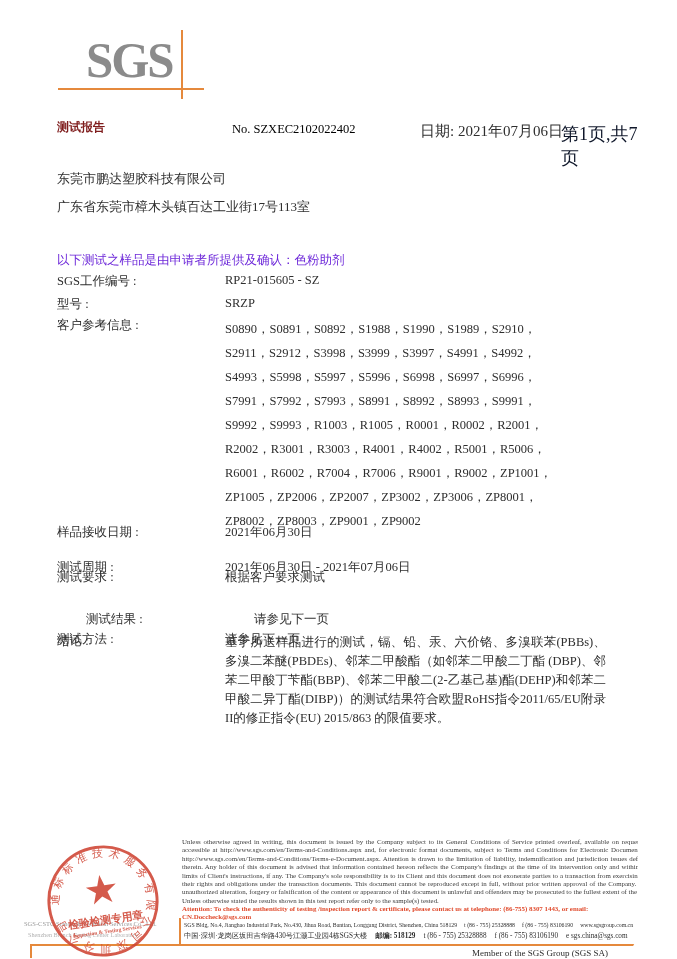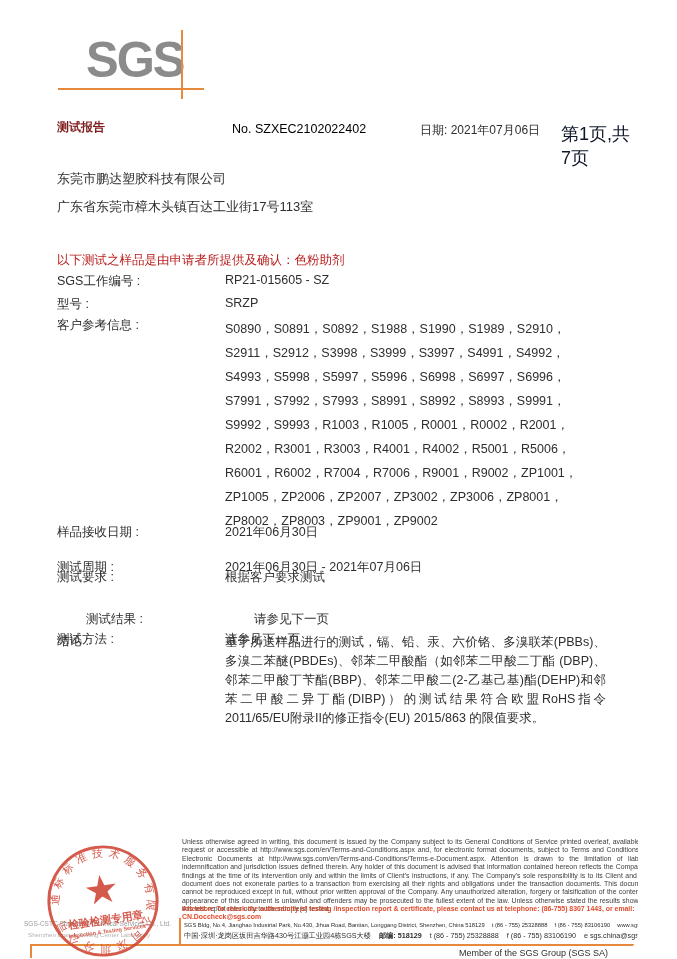--- a/index.html
+++ b/index.html
@@ -1,33 +1,33 @@
 <!DOCTYPE html>
 <html><head>
 <meta charset="utf-8">
 <style>
   html,body{margin:0;padding:0;background:#ffffff;}
   .page{
     position:relative;width:638px;height:959px;background:#ffffff;overflow:hidden;
-    font-family:Liberation Sans, sans-serif;color:#333;border-radius:29px;
+    font-family:Liberation Serif, serif;color:#333;border-radius:29px;
   }
   
   .logo-text{position:absolute;left:86px;top:36px;font-size:49px;font-weight:bold;
     color:#8b8b8b;letter-spacing:-2px;line-height:1;transform:scaleY(1.02);}
   .logo-hline{position:absolute;left:58px;top:88px;width:146px;height:2px;background:#e5893c;}
   .logo-vline{position:absolute;left:181px;top:30px;width:2px;height:69px;background:#e5893c;}
   
   .hdr-title{position:absolute;left:57px;top:119px;font-size:12px;font-weight:bold;color:#7f1d1d;}
   .hdr-no{position:absolute;left:232px;top:122px;font-size:12.5px;color:#000000;}
-  .hdr-date{position:absolute;left:420px;top:122px;font-size:12px;color:#2e2e2e;}
+  .hdr-date{position:absolute;left:420px;top:122px;font-size:15px;color:#2e2e2e;}
   .hdr-page{position:absolute;left:561px;top:122px;font-size:18px;color:#0f172a;}
   
   .applicant{position:absolute;left:57px;top:165px;font-size:13px;line-height:28px;color:#2e2e2e;}
   
-  .intro{position:absolute;left:57px;top:252px;font-size:12.5px;color:#b91c1c;text-align:right;}
+  .intro{position:absolute;left:57px;top:252px;font-size:12.5px;color:#6d28d9;text-align:right;}
   
   .frow{position:absolute;left:57px;right:28px;font-size:12.5px;color:#2e2e2e;}
   .frow .lbl{display:inline-block;width:168px;vertical-align:top;}
   .frow .val{display:inline-block;width:calc(100% - 172px);vertical-align:top;}
   .r-job{top:273px;} .r-model{top:296px;} .r-ref{top:317px;}
   .r-recv{top:524px;} .r-period{top:547px;margin-top:12px;} .r-req{top:569px;}
   .r-method{top:589px;margin-top:42px;} .r-result{top:611px;margin-left:29px;} .r-concl{top:633px;}
   .ref-line{line-height:24px;white-space:nowrap;}
   .concl-text{line-height:19px;text-align:justify;}
   

